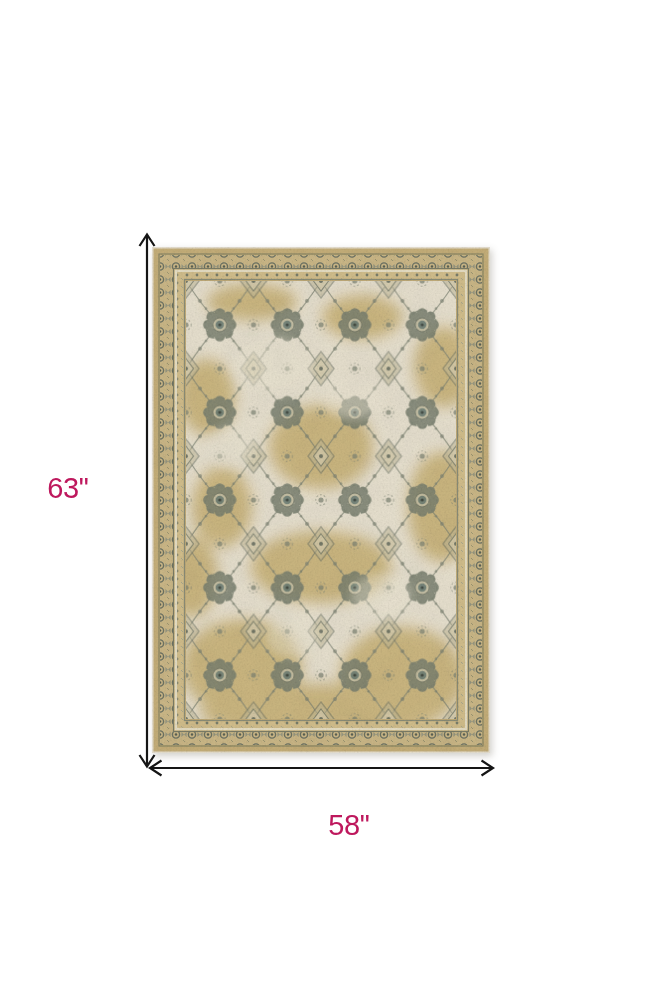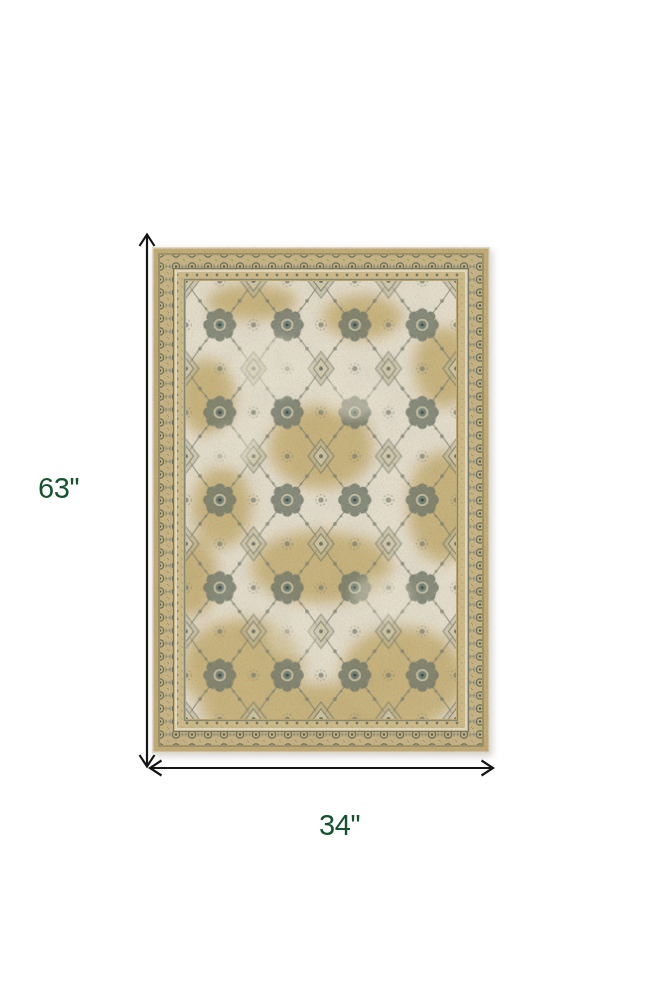--- a/index.html
+++ b/index.html
@@ -21,24 +21,25 @@
   }
   .rug svg { display: block; width: 338px; height: 506px; }
   .dims {
     position: absolute;
     left: 0; top: 0;
     width: 645px; height: 1000px;
     pointer-events: none;
   }
   .dim-label {
     position: absolute;
-    color: #14532d;
+    color: #be185d;
     font-weight: 300;
     font-size: 29px;
     letter-spacing: -0.5px;
+    text-align: center;
     white-space: nowrap;
   }
   .label-h { left: 38px;  top: 472px; width: 60px; }
   .label-w { left: 319px; top: 809px; width: 60px; }
 </style>
 </head>
 <body>
 
 <div class="canvas">
 
@@ -210,15 +211,15 @@
       </g>
       <g>
         <path d="M151.5 768 H 491.5"></path>
         <path d="M161.5 760.5 L150 768 L161.5 775.5"></path>
         <path d="M481.5 760.5 L493 768 L481.5 775.5"></path>
       </g>
     </g>
   </svg>
 
   <div class="dim-label label-h">63''</div>
-  <div class="dim-label label-w">34''</div>
+  <div class="dim-label label-w">58''</div>
 
 </div>
 
 </body></html>

